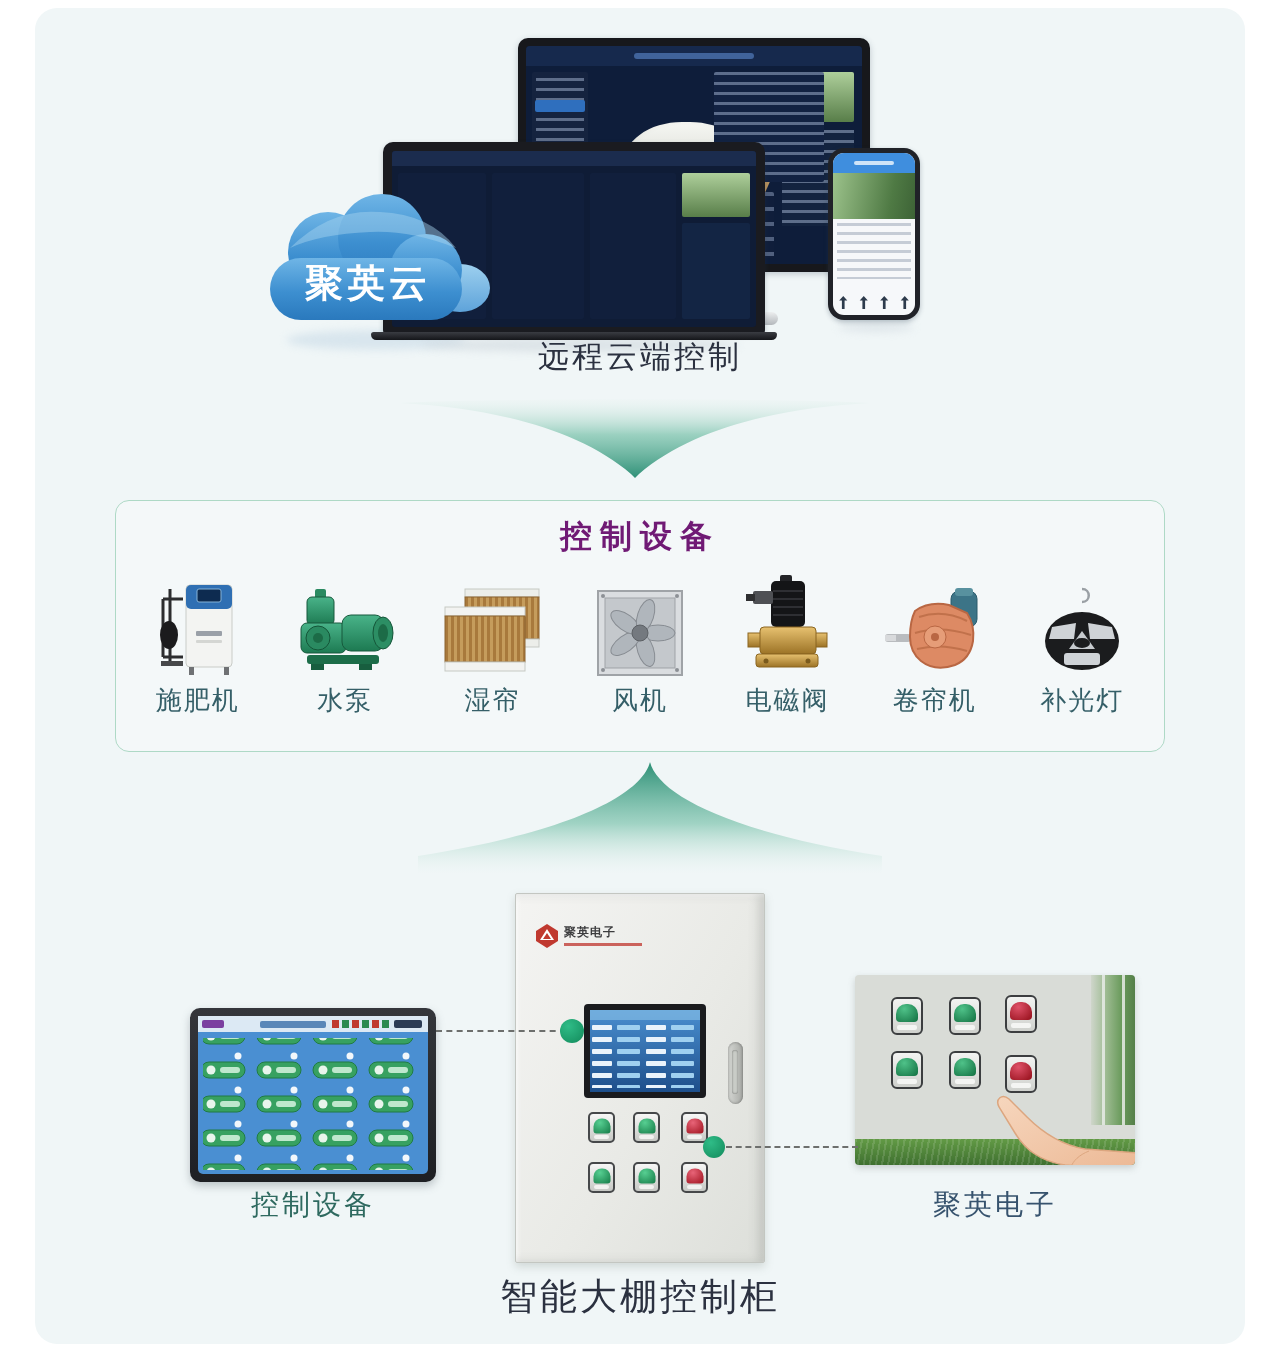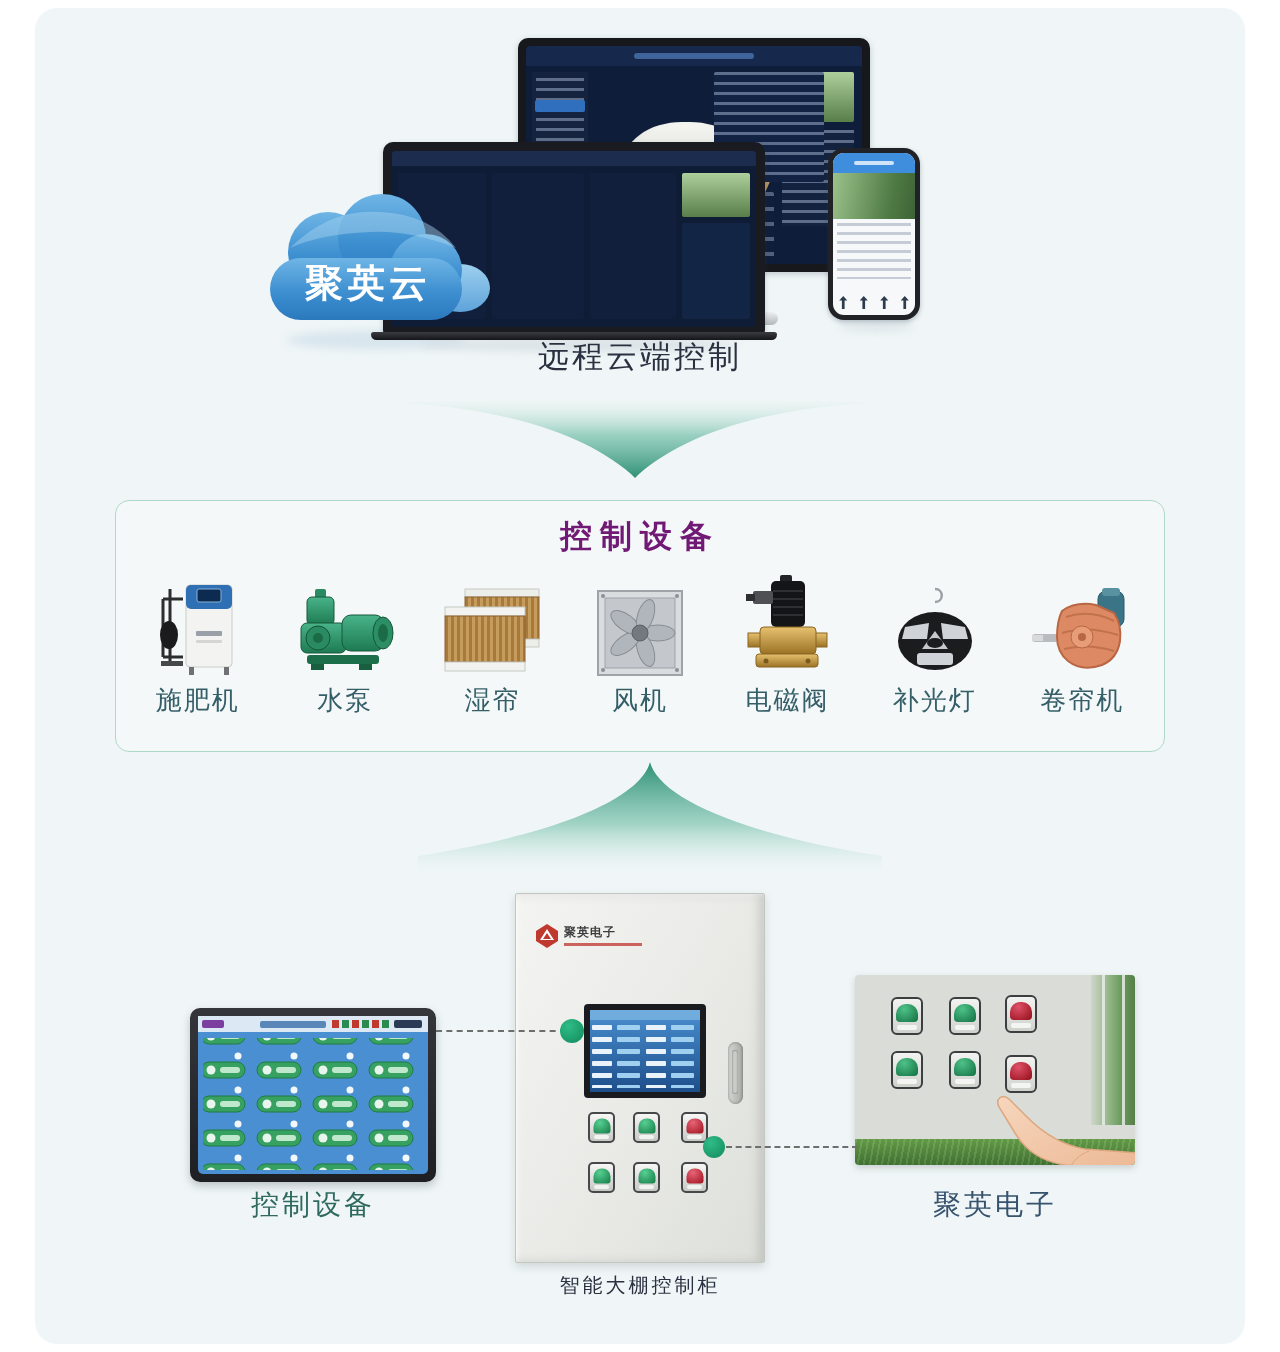--- a/index.html
+++ b/index.html
@@ -96,21 +96,21 @@
   .mbtn.green::after{background:radial-gradient(circle at 38% 28%,#4fc289,#116f40);}
   .mbtn.red::after{background:radial-gradient(circle at 38% 28%,#df5168,#930d18);}
   .mbtn::before{content:"";position:absolute;left:4px;bottom:3px;right:4px;height:5px;background:#f4f5f3;border-radius:2px;}
   .hand{position:absolute;right:-4px;bottom:-6px;width:170px;height:120px;}
 
   .connector{border-top:2px dashed #6d6f6d;height:0;z-index:8;}
   .cdot{width:24px;height:24px;border-radius:50%;background:radial-gradient(circle at 35% 30%,#2fbc87,#128a5b);z-index:9;}
 
   .cap-touch{left:163px;top:1186px;width:300px;font-size:28px;color:#2f6a60;}
   .cap-manual{left:845px;top:1186px;width:300px;font-size:28px;color:#37536e;}
-  .cap-cabinet{left:0;top:1272px;width:1280px;font-size:20px;}
+  .cap-cabinet{left:0;top:1272px;width:1280px;font-size:37px;}
 </style>
 </head>
 <body>
 
 <div id="stage">
   <div class="abs bg-panel"></div>
 
   <div class="abs stand-neck"></div>
   <div class="abs stand-base"></div>
 
@@ -319,47 +319,47 @@
             <rect x="12" y="81" width="62" height="13" rx="3" fill="url(#ggold)" stroke="#8a6520"></rect>
             <circle cx="22" cy="88" r="2.5" fill="#7a5a1c"></circle>
             <circle cx="64" cy="88" r="2.5" fill="#7a5a1c"></circle>
           </svg>
         </div>
         <div class="dev-label">电磁阀</div>
       </div>
 
       <div class="dev-item">
         <div class="dev-icon">
-          <svg width="92" height="92" viewBox="0 0 92 92">
-            <path d="M46 4 c9 0 9 13 0 13" stroke="#9aa0a5" fill="none" stroke-width="2.5"></path>
-            <ellipse cx="46" cy="56" rx="37" ry="29" fill="#1b1c1e"></ellipse>
-            <polygon points="16,42 40,38 38,54 13,54" fill="#cfd3d7"></polygon>
-            <polygon points="52,38 76,42 79,54 54,54" fill="#cfd3d7"></polygon>
-            <polygon points="33,64 59,64 46,46" fill="#c6cace"></polygon>
-            <ellipse cx="46" cy="58" rx="8" ry="5" fill="#1b1c1e"></ellipse>
-            <rect x="28" y="68" width="36" height="12" rx="3" fill="#cfd3d7"></rect>
-          </svg>
-        </div>
-        <div class="dev-label">补光灯</div>
-      </div>
-
-      <div class="dev-item">
-        <div class="dev-icon">
           <svg width="100" height="90" viewBox="0 0 100 90">
             <rect x="66" y="4" width="26" height="36" rx="8" fill="#3c7487" stroke="#2a5a6b"></rect>
             <rect x="70" y="1" width="18" height="8" rx="3" fill="#58919f"></rect>
             <rect x="0" y="47" width="26" height="8" rx="3" fill="#b9bcbf"></rect>
             <rect x="0" y="48" width="11" height="6" fill="#d8dadc"></rect>
             <path d="M30 24 q14 -10 34 -6 l18 8 q8 12 6 28 q-3 18 -18 24 q-20 7 -34 -4 q-11 -9 -11 -24 q0 -16 5 -26 z" fill="#dd8a64" stroke="#b96743" stroke-width="2"></path>
             <path d="M34 30 q24 -8 48 4 M30 46 q26 -8 56 2 M32 62 q24 -6 50 2" stroke="#c1714b" fill="none" stroke-width="2"></path>
             <circle cx="50" cy="50" r="11" fill="#e69d78" stroke="#b96743"></circle>
             <circle cx="50" cy="50" r="4" fill="#b96743"></circle>
           </svg>
         </div>
         <div class="dev-label">卷帘机</div>
+      </div>
+
+      <div class="dev-item">
+        <div class="dev-icon">
+          <svg width="92" height="92" viewBox="0 0 92 92">
+            <path d="M46 4 c9 0 9 13 0 13" stroke="#9aa0a5" fill="none" stroke-width="2.5"></path>
+            <ellipse cx="46" cy="56" rx="37" ry="29" fill="#1b1c1e"></ellipse>
+            <polygon points="16,42 40,38 38,54 13,54" fill="#cfd3d7"></polygon>
+            <polygon points="52,38 76,42 79,54 54,54" fill="#cfd3d7"></polygon>
+            <polygon points="33,64 59,64 46,46" fill="#c6cace"></polygon>
+            <ellipse cx="46" cy="58" rx="8" ry="5" fill="#1b1c1e"></ellipse>
+            <rect x="28" y="68" width="36" height="12" rx="3" fill="#cfd3d7"></rect>
+          </svg>
+        </div>
+        <div class="dev-label">补光灯</div>
       </div>
 
     </div>
   </div>
 
   <div class="abs arrow-up">
     <svg width="464" height="114" viewBox="0 0 464 114">
       <defs>
         <linearGradient id="gup" x1="0" y1="0" x2="0" y2="1">
           <stop offset="0" stop-color="#2c8f75"></stop>

